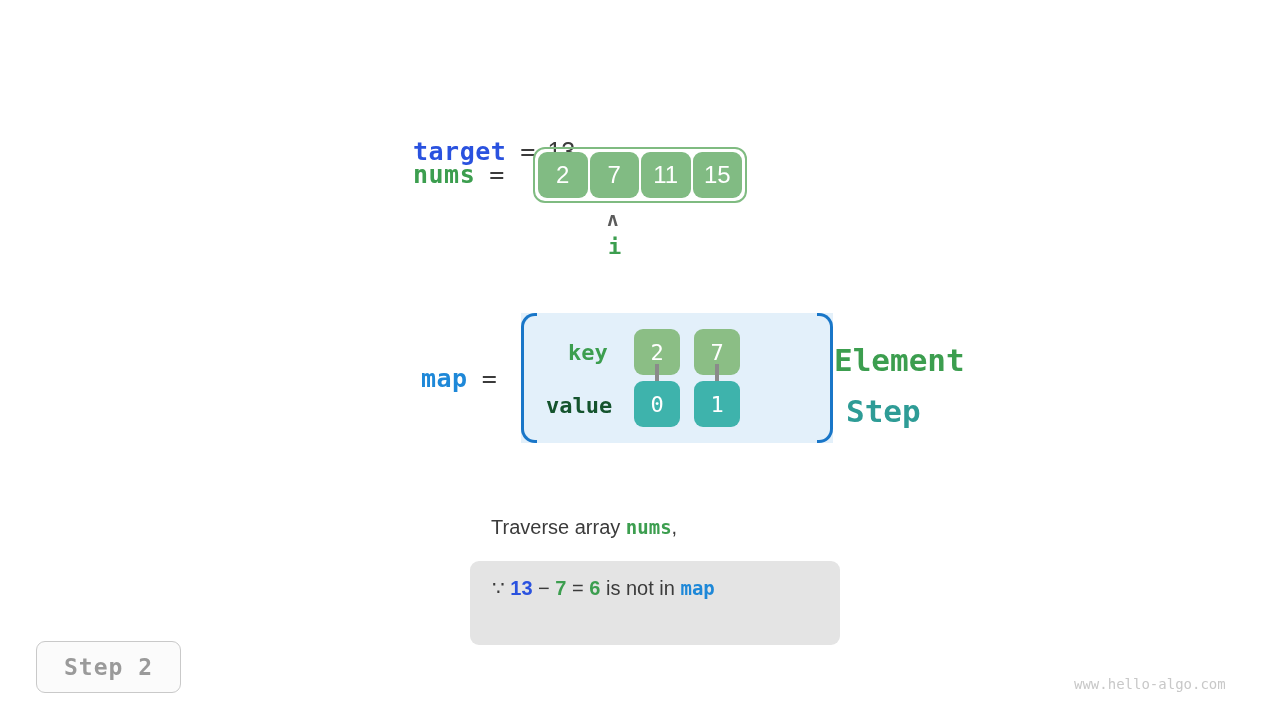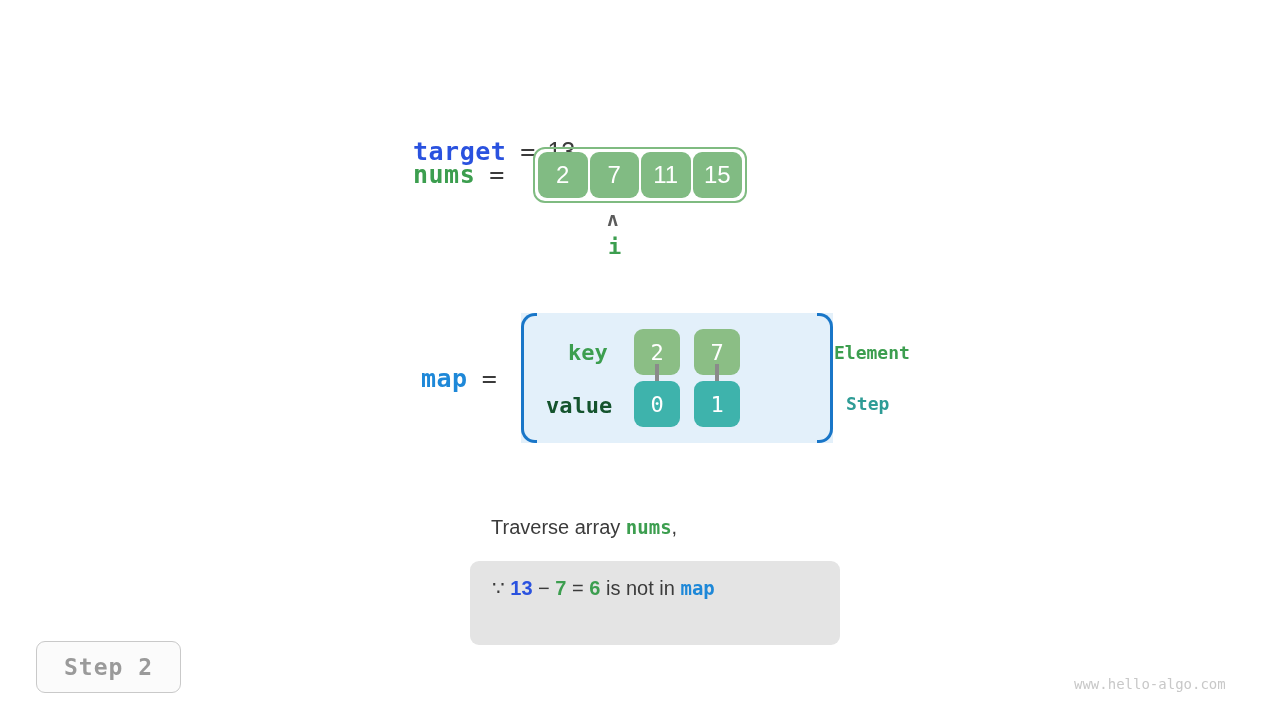--- a/index.html
+++ b/index.html
@@ -160,21 +160,21 @@
     position: absolute;
     left: -5px; bottom: -9px;
     border-left: 7px solid transparent;
     border-right: 7px solid transparent;
     border-top: 10px solid #8a8a8a;
   }
 
   .side-label {
     position: absolute;
     font-family: "DejaVu Sans Mono", monospace;
-    font-size: 18px; font-weight: bold;
+    font-size: 31px; font-weight: bold;
   }
   #label-element { left: 834px; top: 342px; color: #3c9e4f; }
   #label-index   { left: 846px; top: 393px; color: #2e9c96; }
 
   
   #caption {
     position: absolute;
     left: 491px; top: 516px;
     font-family: "Liberation Sans", sans-serif;
     font-size: 20px; color: #3b3b3b;

